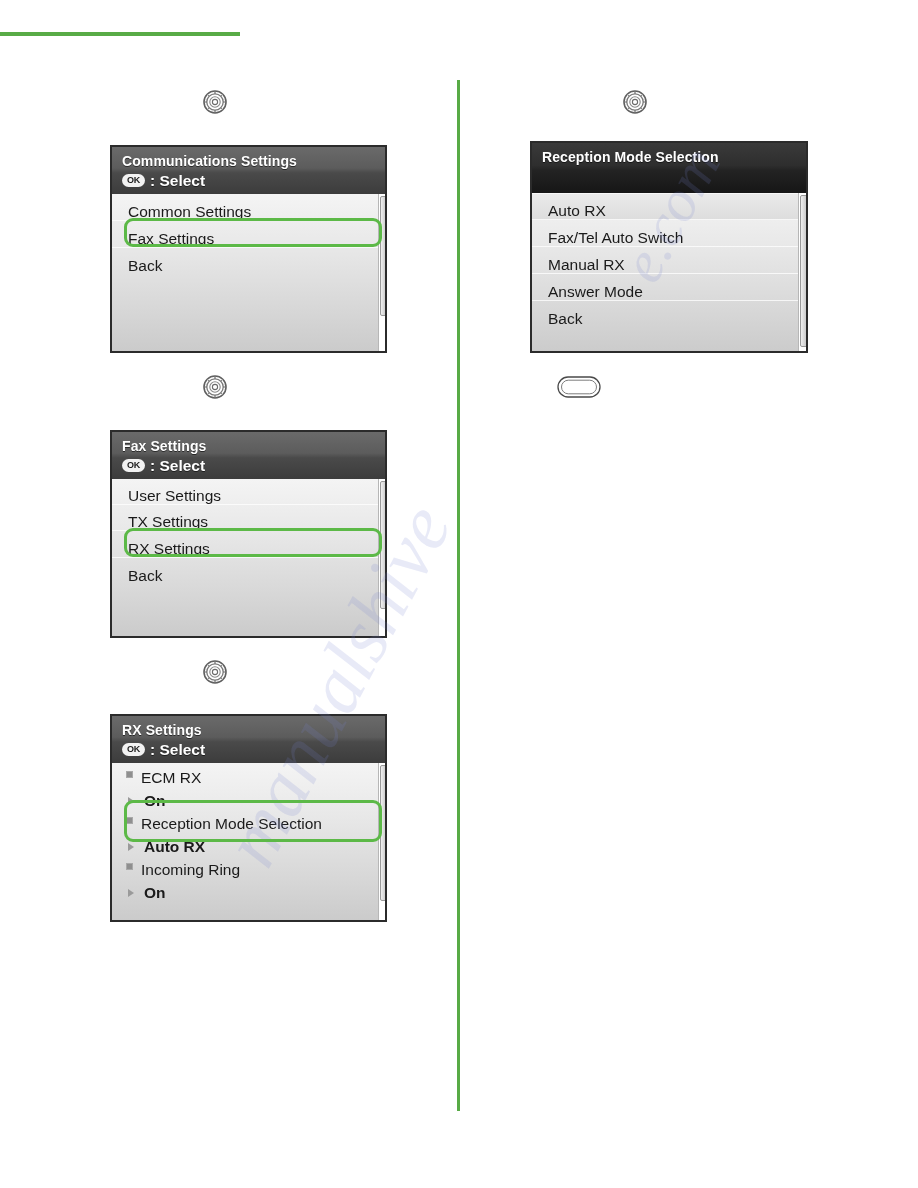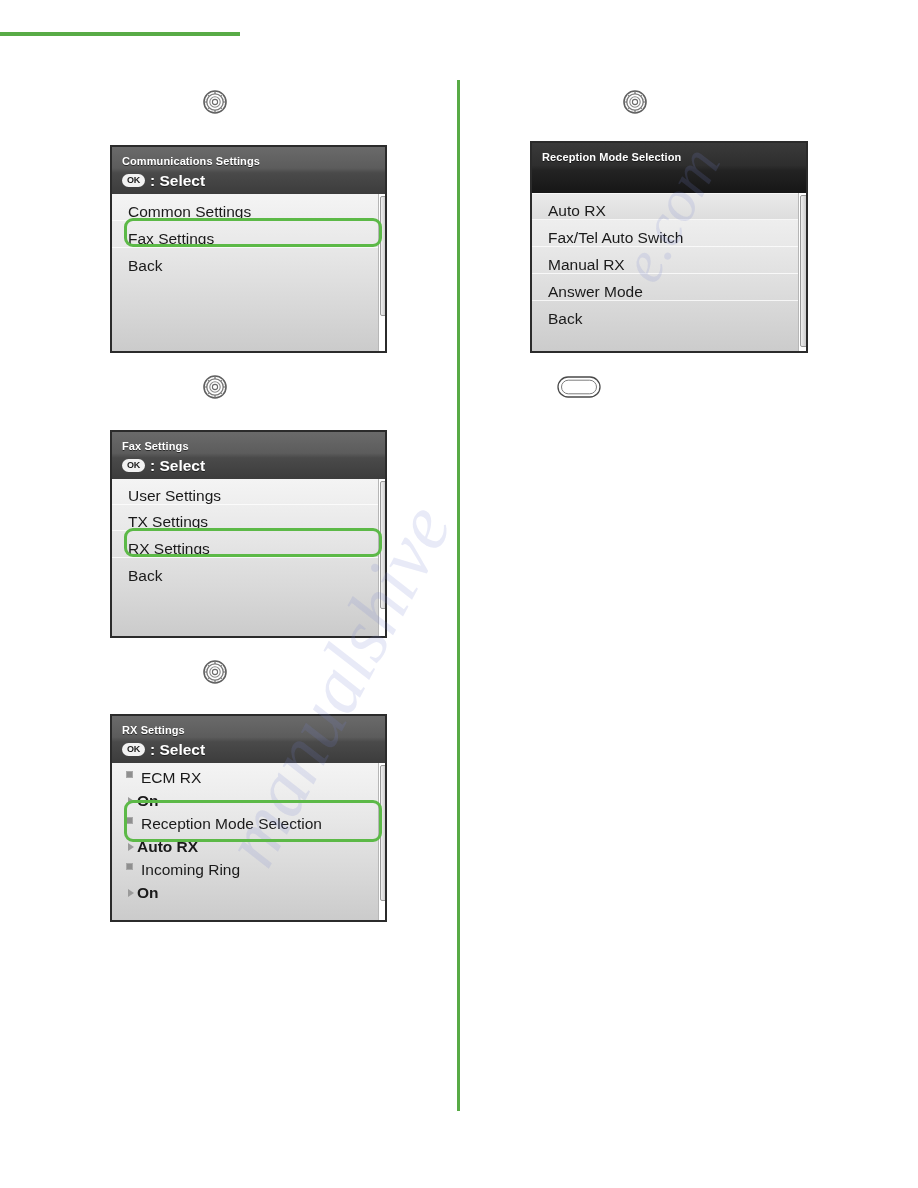--- a/index.html
+++ b/index.html
@@ -59,21 +59,21 @@
     position: relative;
     box-sizing: border-box;
     padding: 5px 0 4px 10px;
     background: linear-gradient(to bottom, #6a6a6a 0%, #5c5c5c 45%, #4a4a4a 55%, #3c3c3c 100%);
     color: #ffffff;
   }
   .lcd-header.dark {
     background: linear-gradient(to bottom, #3a3a3a 0%, #2e2e2e 45%, #232323 55%, #161616 100%);
   }
   .hdr-title {
-    font-size: 11px;
+    font-size: 14px;
     line-height: 19px;
     font-weight: bold;
     letter-spacing: 0.1px;
     white-space: nowrap;
     text-shadow: 0 1px 0 rgba(0,0,0,.55);
   }
   .hdr-sub {
     display: flex;
     align-items: center;
     gap: 5px;
@@ -148,21 +148,21 @@
     width: 7px;
     height: 7px;
     background: #8f8f8f;
     box-shadow: inset 0 0 0 1px #a9a9a9;
     flex: none;
     margin-top: 2px;
   }
   .setting-value {
     display: flex;
     align-items: center;
-    gap: 3px;
+    gap: 10px;
     height: 20px;
     padding-left: 2px;
     font-weight: bold;
     white-space: nowrap;
   }
   .tri-bullet {
     width: 0;
     height: 0;
     border-left: 6px solid #9a9a9a;
     border-top: 4px solid transparent;

